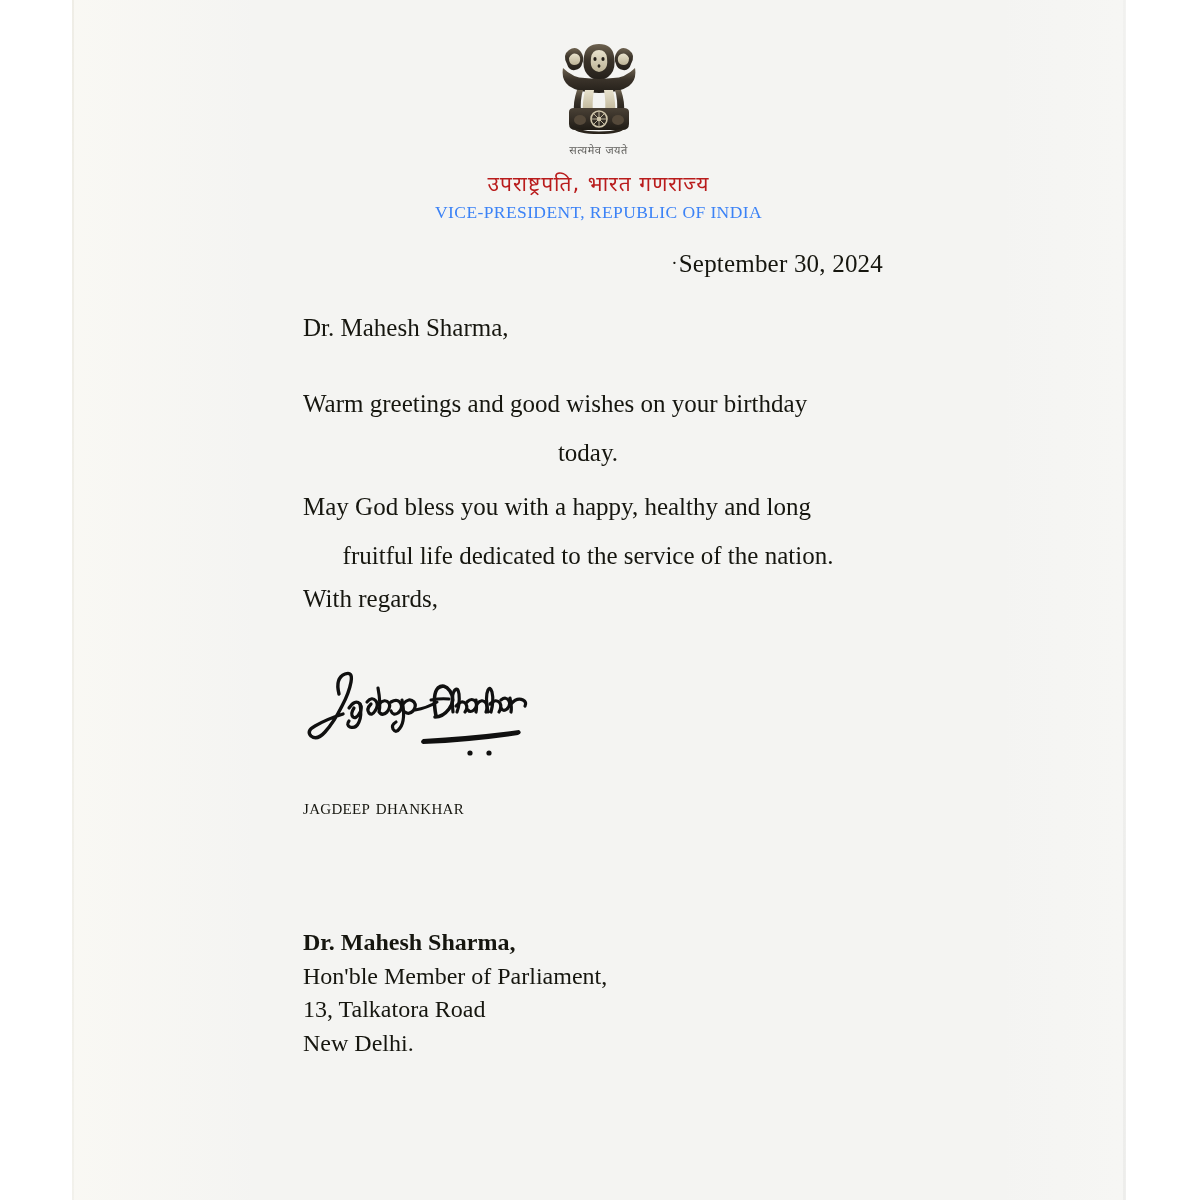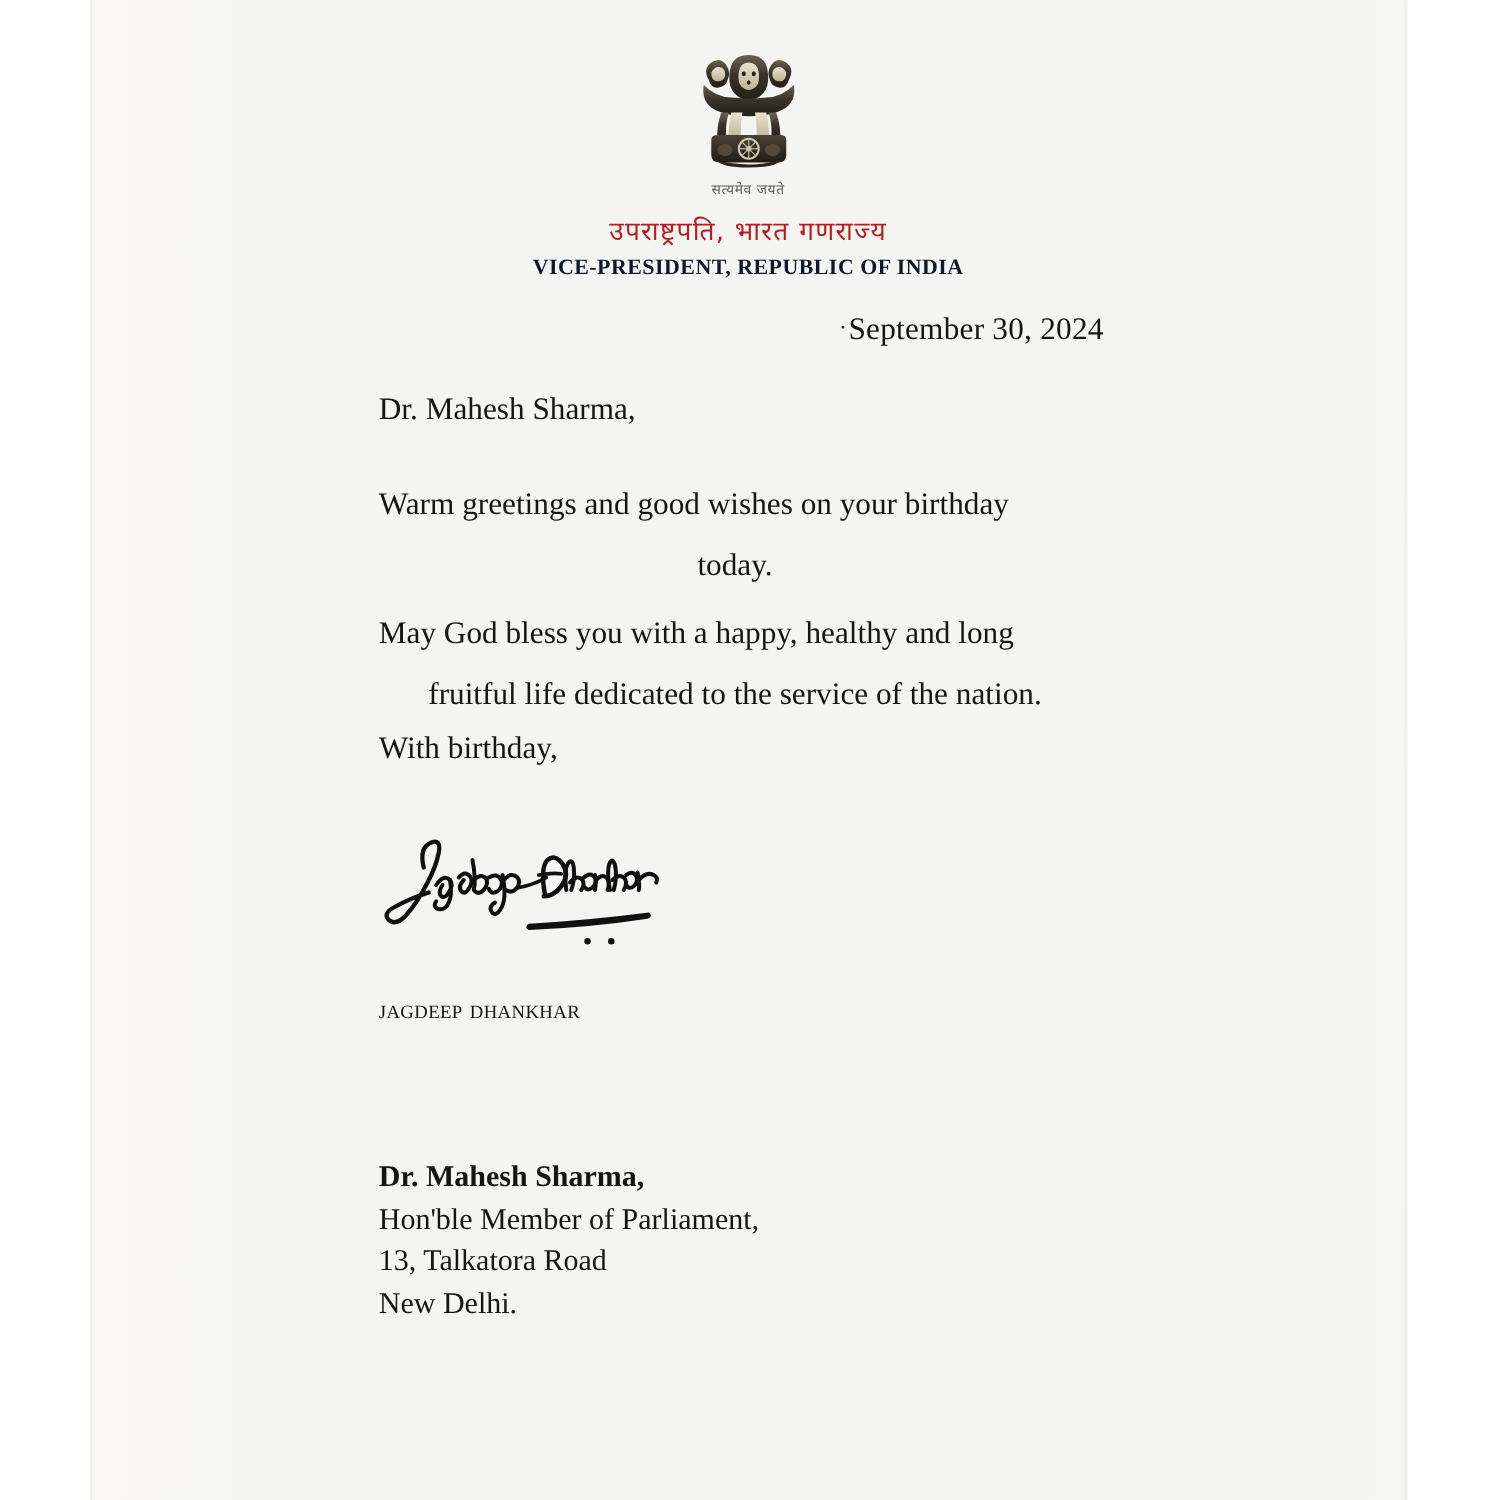--- a/index.html
+++ b/index.html
@@ -50,21 +50,21 @@
   }
 
   .lh-hindi {
     margin-top:12px;
     font-size:21px; color:#b91c1c; letter-spacing:1px;
     font-family:"DejaVu Sans", sans-serif;
     filter:blur(.25px);
   }
   .lh-en {
     margin-top:5px;
-    font-size:17.5px; font-weight:bold; color:#0f172a;
+    font-size:17.5px; font-weight:normal; color:#3b82f6;
     letter-spacing:.4px;
     font-family:"Liberation Serif", serif;
     filter:blur(.2px);
   }
 
   
   .letter { position:absolute; left:303px; top:0; width:580px; color:#16160f; }
 
   .date {
     position:absolute; top:250px; right:0;
@@ -181,21 +181,21 @@
     <div class="para p1">
       <span>Warm greetings and good wishes on your birthday</span>
       <span class="lastline">today.</span>
     </div>
 
     <div class="para p2">
       <span>May God bless you with a happy, healthy and long</span>
       <span class="lastline">fruitful life dedicated to the service of the nation.</span>
     </div>
 
-    <div class="regards">With birthday,</div>
+    <div class="regards">With regards,</div>
 
     <svg class="signature" viewBox="0 0 240 110">
       <g fill="none" stroke="#101010" stroke-linecap="round" stroke-linejoin="round">
 
         <path d="M36 34 q-4 -16 6 -20 q8 -3 6 8 q-2 11 -9 24 q-8 16 -17 26 q-8 9 -14 4 q-5 -5 4 -10 q12 -7 28 -12" stroke-width="3.4"></path>
 
         <path d="M46 48 q6 -9 11 -4 q3 4 -1 10 q-3 5 -6 3 q-3 -3 1 -9" stroke-width="3.2"></path>
         <path d="M57 44 q2 12 -1 18 q-3 7 -9 5 q-4 -2 -1 -6" stroke-width="3.2"></path>
         <path d="M64 42 q5 -6 9 -1 q3 4 -1 10 q-3 5 -6 2 q-3 -4 2 -9" stroke-width="3.2"></path>
         <path d="M75 28 q3 16 1 24" stroke-width="3.2"></path>

